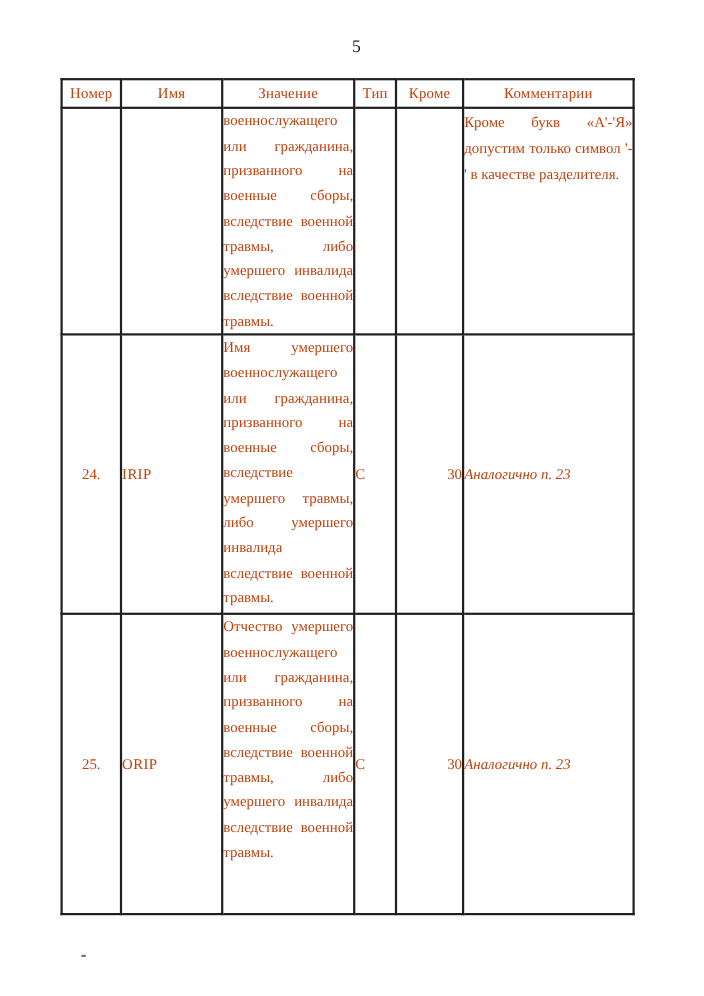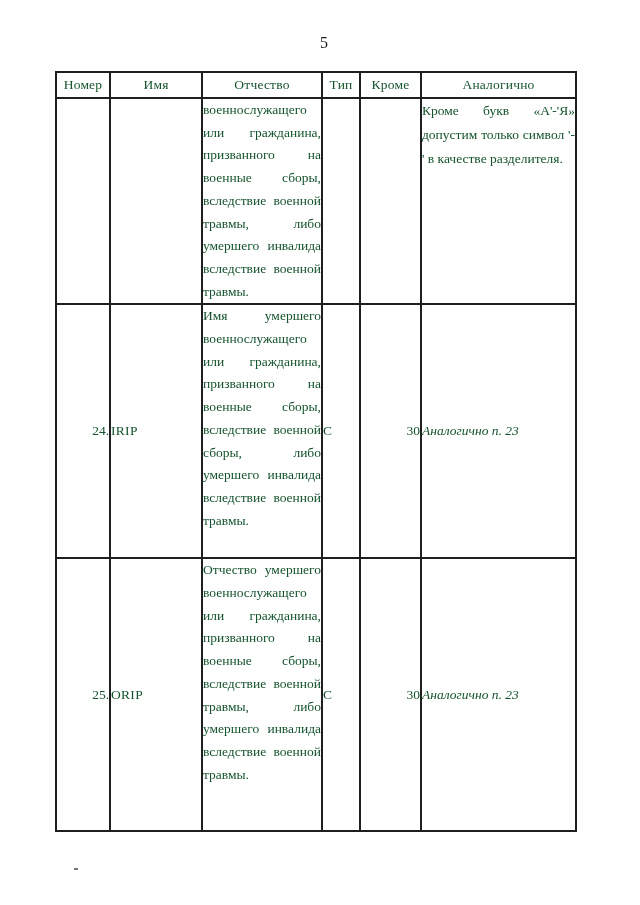--- a/index.html
+++ b/index.html
@@ -26,40 +26,40 @@
     color: #1a1a1a;
   }
   table.spec-table {
     position: absolute;
     left: 55px;
     top: 71px;
     width: 520px;
     border-collapse: collapse;
     table-layout: fixed;
     font-size: 13.5px;
-    color: #14532d;
+    color: #c2410c;
   }
   table.spec-table th,
   table.spec-table td {
     border: 2px solid #1f1f1f;
     padding: 0;
     overflow: hidden;
     box-sizing: border-box;
   }
   table.spec-table th {
     height: 26px;
     font-weight: normal;
     text-align: center;
     vertical-align: middle;
     font-size: 13.5px;
     letter-spacing: 0.2px;
   }
   td.cell-number {
     vertical-align: middle;
-    text-align: right;
+    text-align: center;
     padding-left: 8px;
   }
   td.cell-name {
     vertical-align: middle;
     text-align: left;
     padding-left: 8px;
     letter-spacing: 0.3px;
     margin-top: 24px;
   }
   td.cell-value {
@@ -116,39 +116,39 @@
       <col style="width:92px">
       <col style="width:120px">
       <col style="width:38px">
       <col style="width:61px">
       <col style="width:155px">
     </colgroup>
     <thead>
       <tr>
         <th>Номер</th>
         <th>Имя</th>
-        <th>Отчество</th>
+        <th>Значение</th>
         <th>Тип</th>
         <th>Кроме</th>
-        <th>Аналогично</th>
+        <th>Комментарии</th>
       </tr>
     </thead>
     <tbody>
       <tr class="row-cont">
         <td class="cell-number"></td>
         <td class="cell-name"></td>
         <td class="cell-value">военнослужащего или гражданина, призванного на военные сборы, вследствие военной травмы, либо умершего инвалида вследствие военной травмы.</td>
         <td class="cell-type"></td>
         <td class="cell-length"></td>
         <td class="cell-comments top">Кроме букв «А'-'Я» допустим только символ '-' в качестве разделителя.</td>
       </tr>
       <tr class="row-24">
         <td class="cell-number">24.</td>
         <td class="cell-name">IRIP</td>
-        <td class="cell-value">Имя умершего военнослужащего или гражданина, призванного на военные сборы, вследствие военной сборы, либо умершего инвалида вследствие военной травмы.</td>
+        <td class="cell-value">Имя умершего военнослужащего или гражданина, призванного на военные сборы, вследствие умершего травмы, либо умершего инвалида вследствие военной травмы.</td>
         <td class="cell-type">С</td>
         <td class="cell-length">30</td>
         <td class="cell-comments mid">Аналогично п. 23</td>
       </tr>
       <tr class="row-25">
         <td class="cell-number">25.</td>
         <td class="cell-name">ORIP</td>
         <td class="cell-value">Отчество умершего военнослужащего или гражданина, призванного на военные сборы, вследствие военной травмы, либо умершего инвалида вследствие военной травмы.</td>
         <td class="cell-type">С</td>
         <td class="cell-length">30</td>

